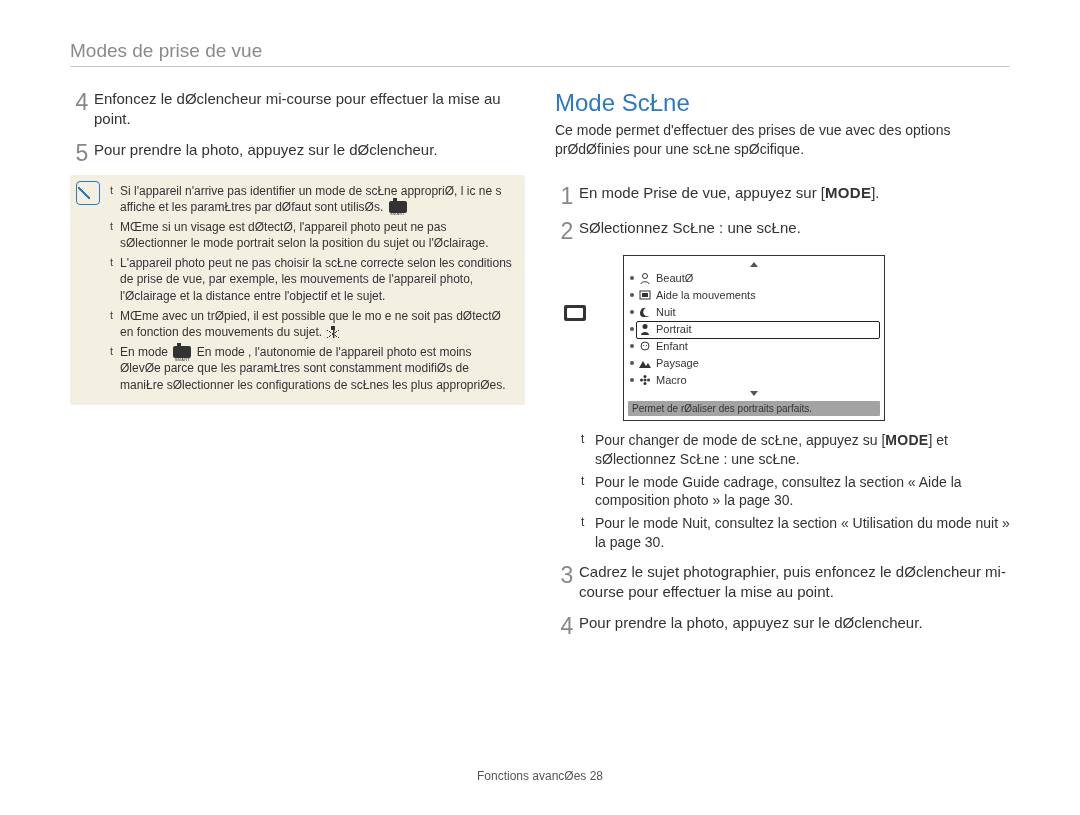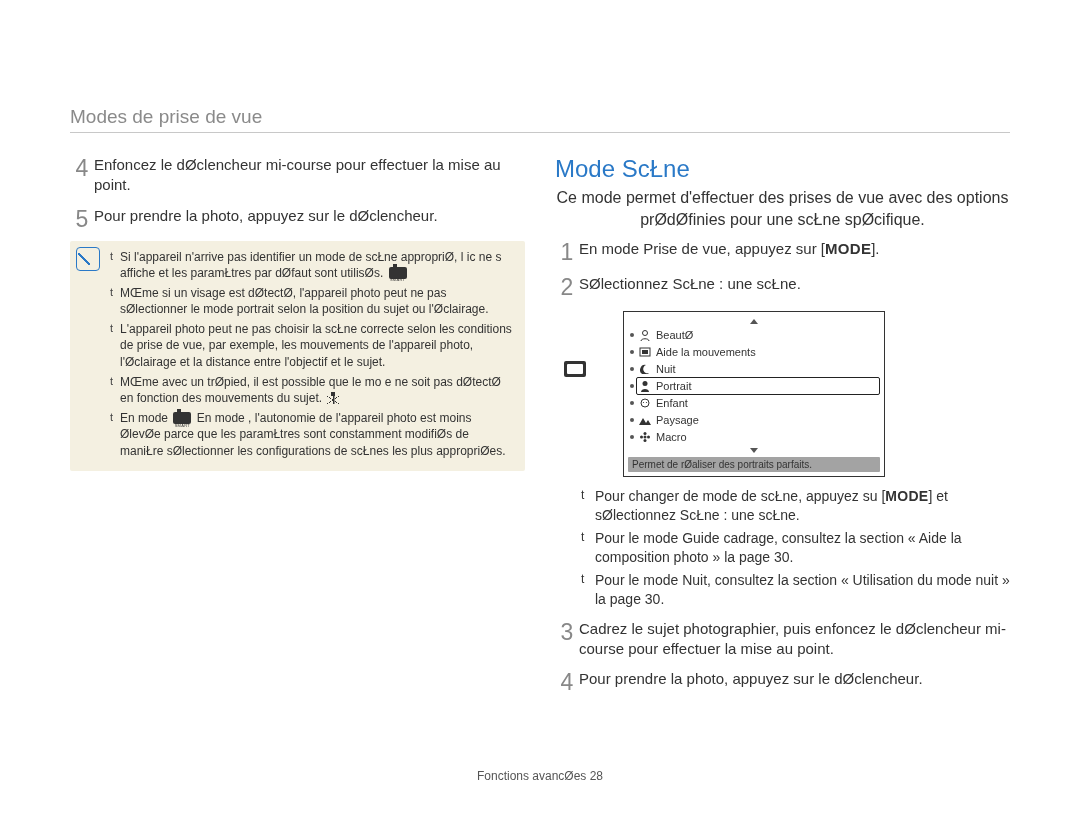--- a/index.html
+++ b/index.html
@@ -6,21 +6,21 @@
     margin: 0;
     padding: 0;
     background: #fff;
     font-family: Arial, Helvetica, sans-serif;
     color: #333;
   }
   .page {
     width: 1080px;
     height: 815px;
     box-sizing: border-box;
-    padding: 106px 70px 20px 70px;
+    padding: 40px 70px 20px 70px;
     position: relative;
   }
   .page-header {
     font-size: 19px;
     color: #8a8a8a;
     font-weight: 400;
     padding-bottom: 4px;
     border-bottom: 1px solid #c8c8c8;
     margin-bottom: 22px;
   }
@@ -147,24 +147,23 @@
       linear-gradient(#333,#333) 50% 0 / 1.5px 100% no-repeat;
   }
 
   .section-title {
     color: #2a79c7;
     font-size: 24px;
     font-weight: 400;
     margin: 0 0 4px 0;
   }
   .section-desc {
-    font-size: 16px;
+    font-size: 14px;
     line-height: 1.35;
-    margin-bottom: 9px;
-    text-align: center;
+    margin-bottom: 24px;
   }
 
   .scene-panel {
     width: 260px;
     border: 1px solid #333;
     background:#fff;
     font-size: 11px;
     margin: 2px 0 10px 34px;
     padding: 4px 0 2px 0;
   }

